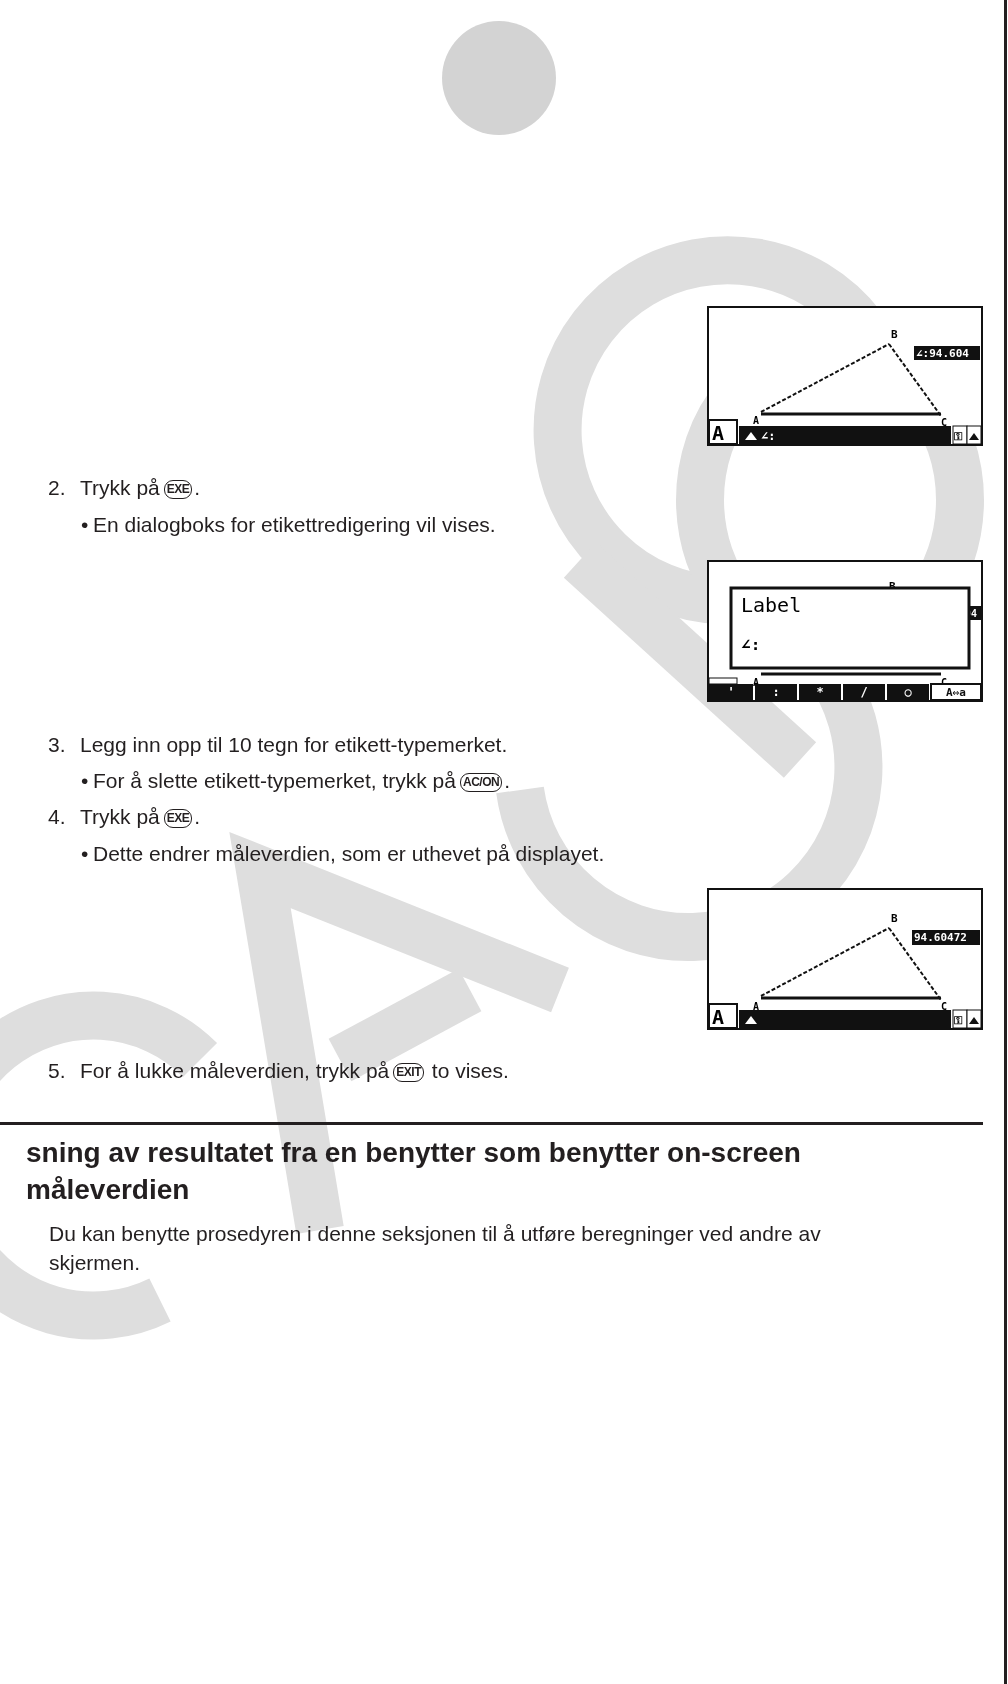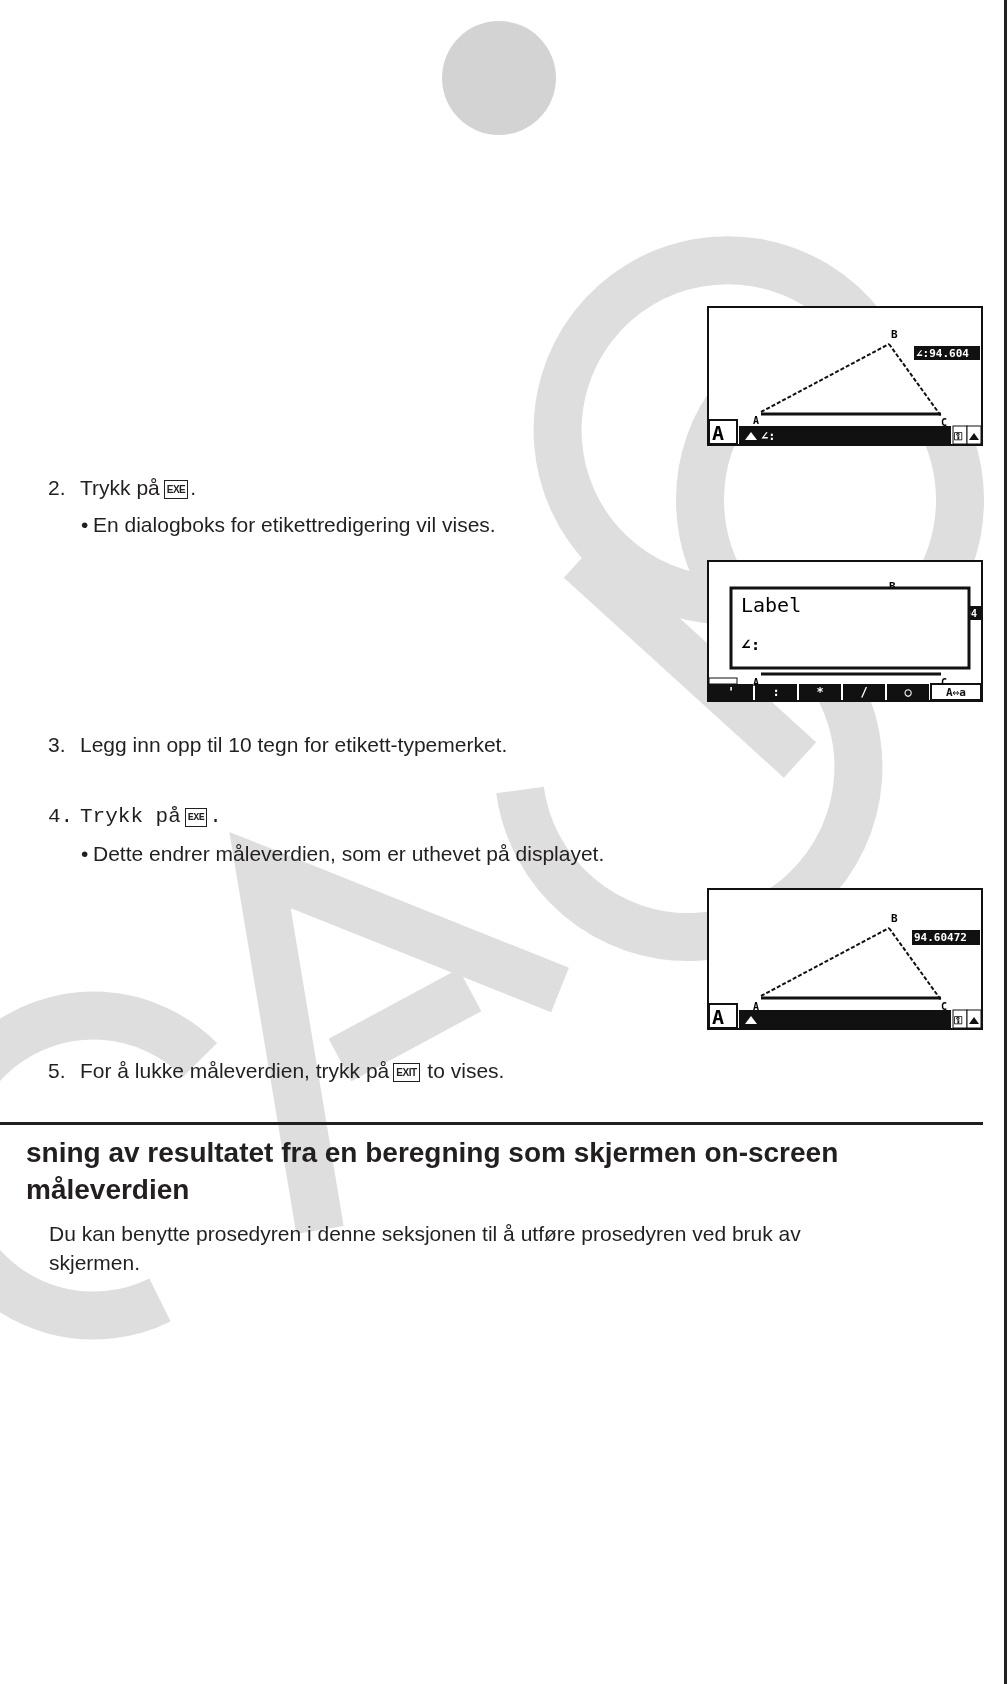--- a/index.html
+++ b/index.html
@@ -6,21 +6,21 @@
   body { width:1008px; height:1684px; position:relative; background:#ffffff; overflow:hidden;
          font-family:"Liberation Sans", sans-serif; color:#231f20; }
   .watermark { position:absolute; left:0; top:0; width:1008px; height:1684px; pointer-events:none; z-index:0; }
   .content { position:absolute; left:0; top:0; width:1008px; height:1684px; z-index:1; }
   .right-rule { position:absolute; left:1004px; top:0; width:3px; height:1684px; background:#231f20; }
   .top-circle { position:absolute; left:442px; top:21px; width:114px; height:114px; border-radius:50%; background:#d3d3d3; }
   .step { position:absolute; font-size:21px; line-height:26px; white-space:nowrap; }
   .step .num { display:inline-block; width:32px; }
   .bullet { position:absolute; font-size:21px; line-height:26px; white-space:nowrap; }
   .bullet .dot { display:inline-block; width:12px; }
-  .key { display:inline-block; border:1.6px solid #231f20; border-radius:0; font-size:10px; font-weight:bold;
+  .key { display:inline-block; border:1.6px solid #231f20; border-radius:9px; font-size:12px; font-weight:bold;
          line-height:13px; padding:2px 2px; margin:0 2px 0 4px; vertical-align:2px; letter-spacing:-0.5px; }
   .hr { position:absolute; left:0; top:1122px; width:983px; height:3px; background:#231f20; }
   .heading { position:absolute; left:26px; top:1134px; font-size:28px; font-weight:bold; line-height:37px; white-space:nowrap; }
   .para { position:absolute; left:49px; top:1219px; width:900px; font-size:21px; line-height:29px; }
   .para span { display:block; white-space:nowrap; }
   .lcd { position:absolute; width:276px; background:#fff; border:2px solid #111; box-sizing:border-box; overflow:hidden; }
   .lcd svg { display:block; }
   .lcd-font { font-family:"DejaVu Sans Mono", monospace; }
 </style>
 </head>
@@ -104,21 +104,24 @@
         <text x="155" y="134">/</text>
         <text x="199" y="134">○</text>
       </g>
       <text x="247" y="134" font-size="11" font-weight="bold" fill="#111" class="lcd-font" text-anchor="middle">A⇔a</text>
     </svg>
   </div>
 
   <div class="step" style="left:48px; top:732px;">
     <span class="num">3.</span><span>Legg inn opp til 10 tegn for etikett-typemerket.</span>
   </div>
-  <div class="step" style="left:48px; top:804px;font-family:Liberation Mono, monospace;">
+  <div class="bullet" style="left:81px; top:768px;">
+    <span class="dot">•</span><span>For å slette etikett-typemerket, trykk på</span><span class="key">AC/ON</span><span>.</span>
+  </div>
+  <div class="step" style="left:48px; top:804px;">
     <span class="num">4.</span><span>Trykk på</span><span class="key">EXE</span><span>.</span>
   </div>
   <div class="bullet" style="left:81px; top:841px;">
     <span class="dot">•</span><span>Dette endrer måleverdien, som er uthevet på displayet.</span>
   </div>
 
   <div class="lcd" style="left:707px; top:888px; height:142px;">
     <svg width="272" height="138" viewBox="0 0 272 138">
       <g stroke="#111" stroke-width="2" fill="none" stroke-dasharray="4 2">
         <line x1="52" y1="106" x2="180" y2="38"></line>
@@ -141,21 +144,21 @@
     </svg>
   </div>
 
   <div class="step" style="left:48px; top:1058px;">
     <span class="num">5.</span><span>For å lukke måleverdien, trykk på</span><span class="key">EXIT</span><span> to vises.</span>
   </div>
 
   <div class="hr"></div>
 
   <div class="heading">
-    <div>sning av resultatet fra en beregning som skjermen on-screen</div>
+    <div>sning av resultatet fra en benytter som benytter on-screen</div>
     <div>måleverdien</div>
   </div>
 
   <div class="para">
-    <span>Du kan benytte prosedyren i denne seksjonen til å utføre prosedyren ved bruk av</span>
+    <span>Du kan benytte prosedyren i denne seksjonen til å utføre beregninger ved andre av</span>
     <span>skjermen.</span>
   </div>
 </div>
 
 </body></html>

